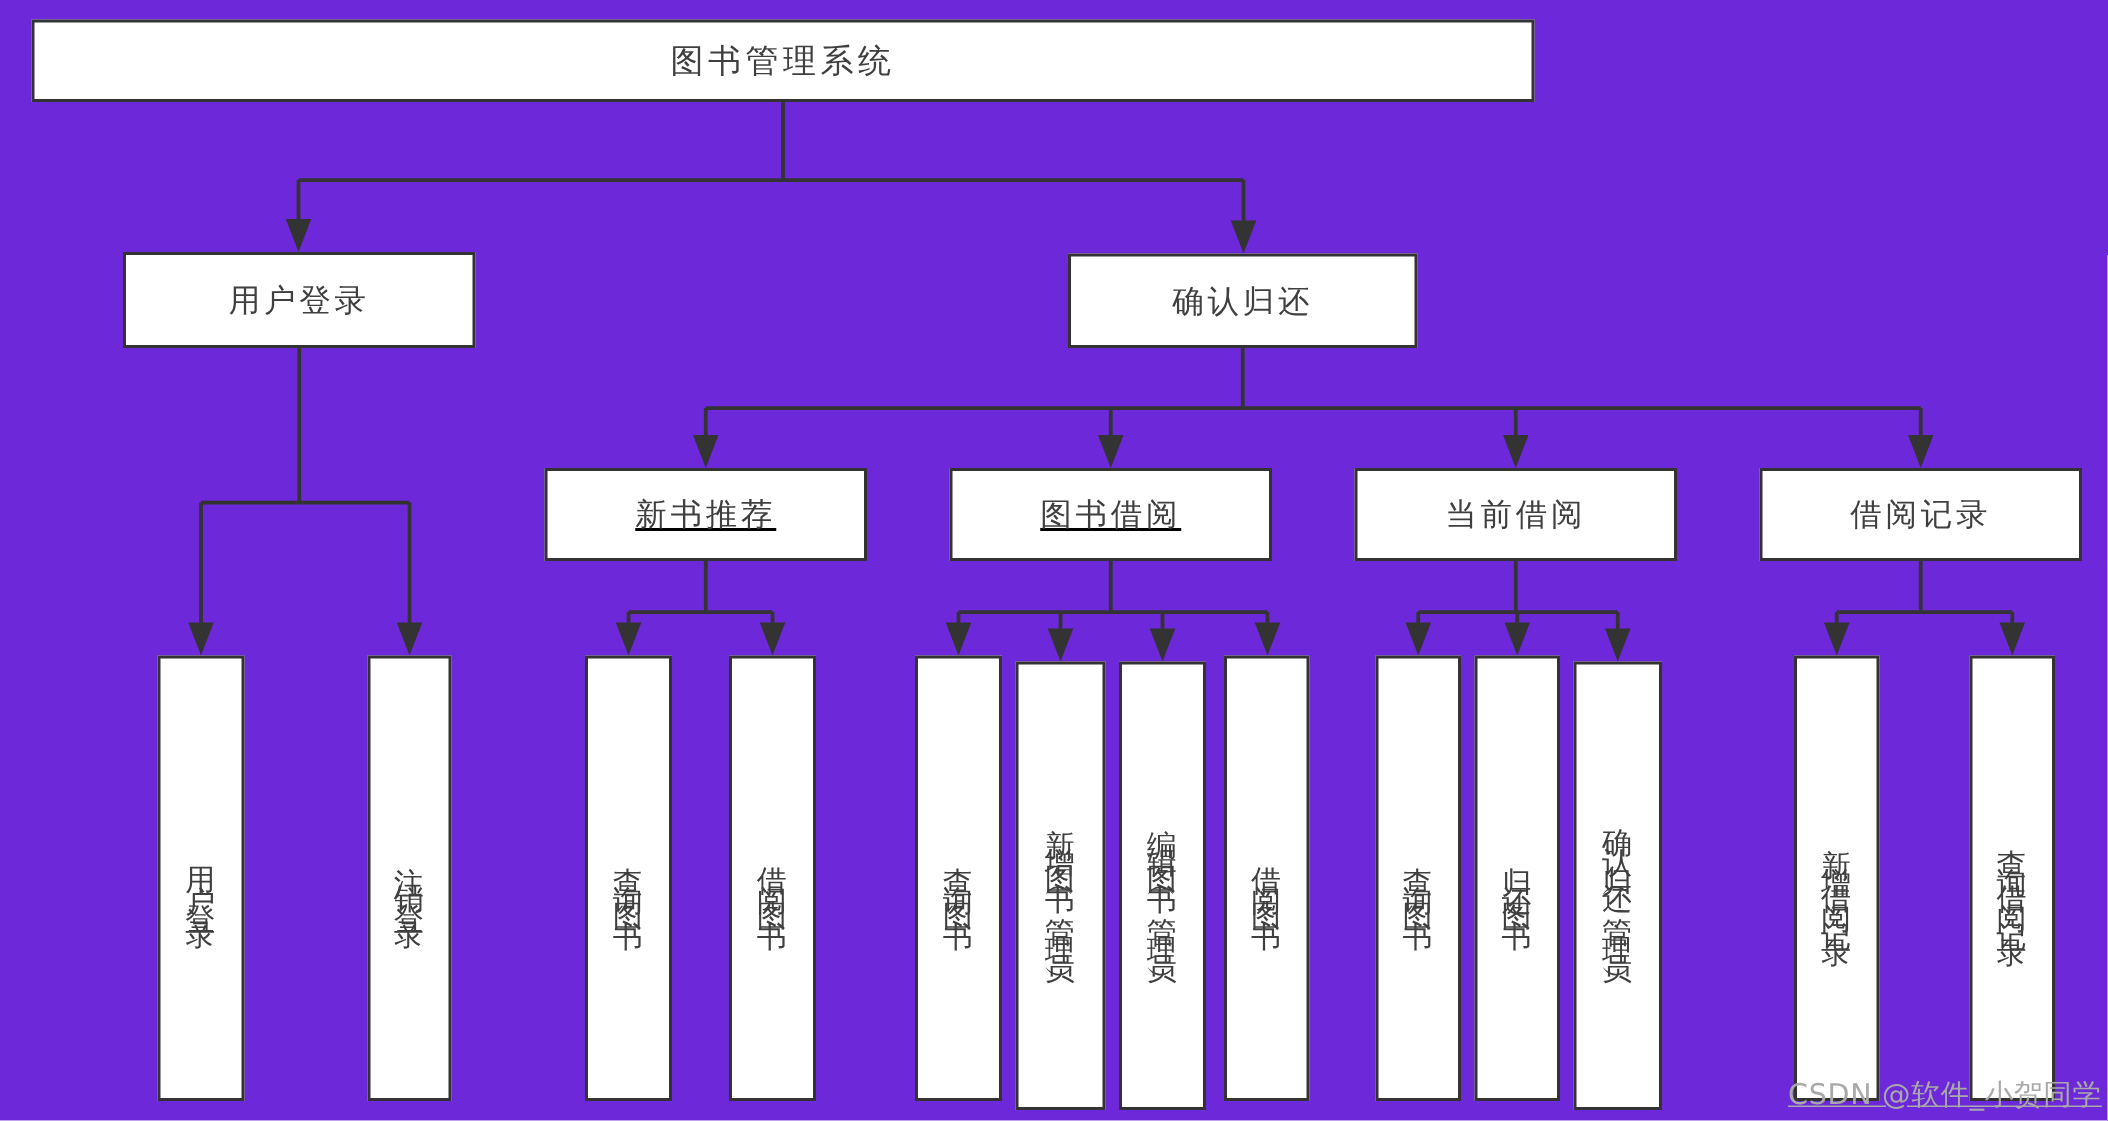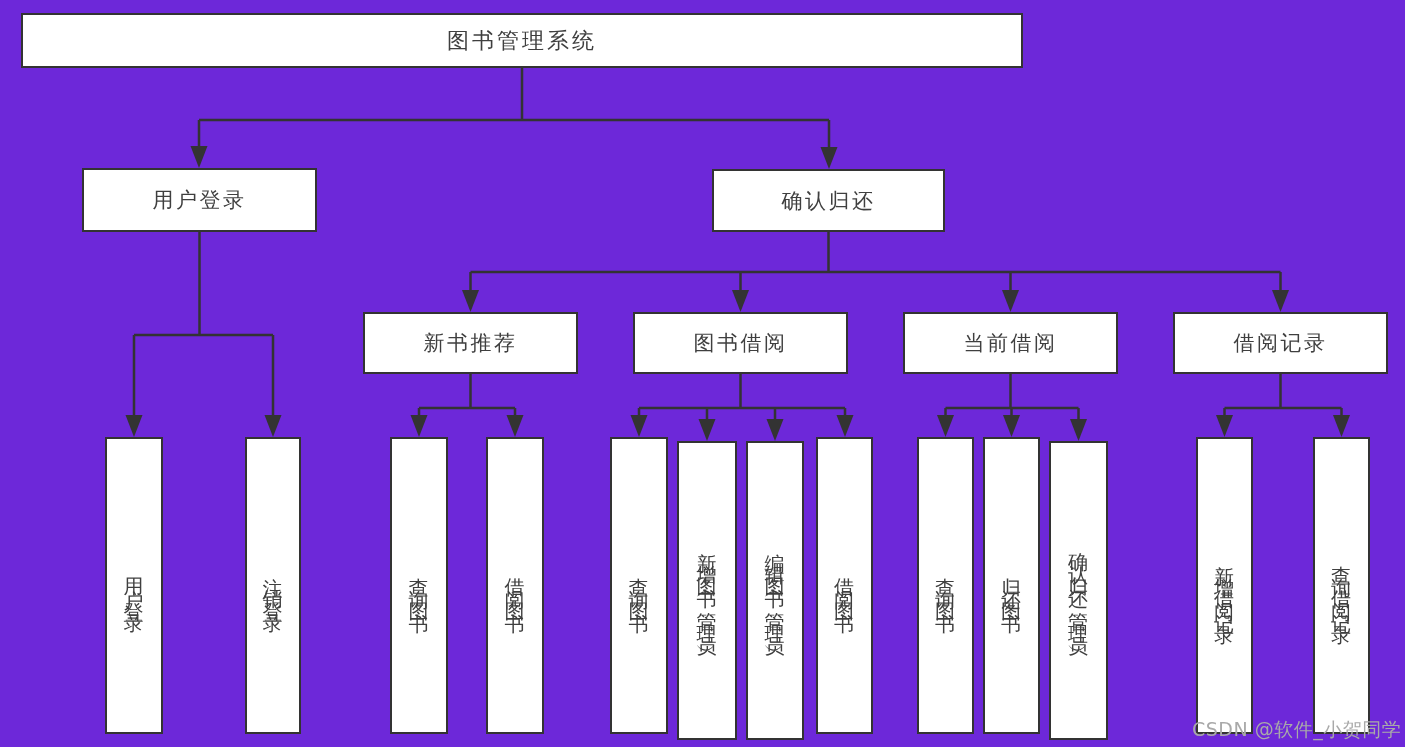--- a/index.html
+++ b/index.html
@@ -17,21 +17,21 @@
   .vbox{
     position:absolute;border:2.5px solid #333333;background:#ffffff;
     display:flex;align-items:center;justify-content:center;box-sizing:border-box;z-index:2;
   }
   .vbox span{
     writing-mode:vertical-rl;text-orientation:mixed;
     font-size:20px;letter-spacing:12px;line-height:1;color:#3f3f3f;white-space:nowrap;
   }
   #watermark{
     position:absolute;left:1192px;top:717px;z-index:5;
-    font-size:19px;color:#a9a9a9;letter-spacing:0.5px;white-space:nowrap;pointer-events:none;
+    font-size:19px;color:#a9a9a9;letter-spacing:0.5px;white-space:nowrap;pointer-events:none;text-decoration:underline;
   }
 </style>
 </head>
 <body>
 
 <div id="canvas">
 
   <svg id="wires" width="1405" height="747" viewBox="0 0 1405 747" xmlns="http://www.w3.org/2000/svg">
     <g stroke="#333333" stroke-width="2.5" fill="none">
       <path d="M522 68 V120 M199 120 H829 M199 120 V148 M829 120 V149"></path>
@@ -69,24 +69,24 @@
     <span>图书管理系统</span>
   </div>
 
   <div class="hbox" style="left:82px;top:168px;width:235px;height:64px;">
     <span>用户登录</span>
   </div>
   <div class="hbox" style="left:712px;top:169px;width:233px;height:63px;">
     <span>确认归还</span>
   </div>
 
-  <div class="hbox" style="left:363px;top:312px;width:215px;height:62px;">
+  <div class="hbox" style="left:363px;top:312px;width:215px;height:62px;text-decoration:underline;">
     <span>新书推荐</span>
   </div>
-  <div class="hbox" style="left:633px;top:312px;width:215px;height:62px;">
+  <div class="hbox" style="left:633px;top:312px;width:215px;height:62px;text-decoration:underline;">
     <span>图书借阅</span>
   </div>
   <div class="hbox" style="left:903px;top:312px;width:215px;height:62px;font-family:Liberation Serif, serif;">
     <span>当前借阅</span>
   </div>
   <div class="hbox" style="left:1173px;top:312px;width:215px;height:62px;justify-content:center;">
     <span>借阅记录</span>
   </div>
 
   <div class="vbox" style="left:105px;top:437px;width:58px;height:297px;">

